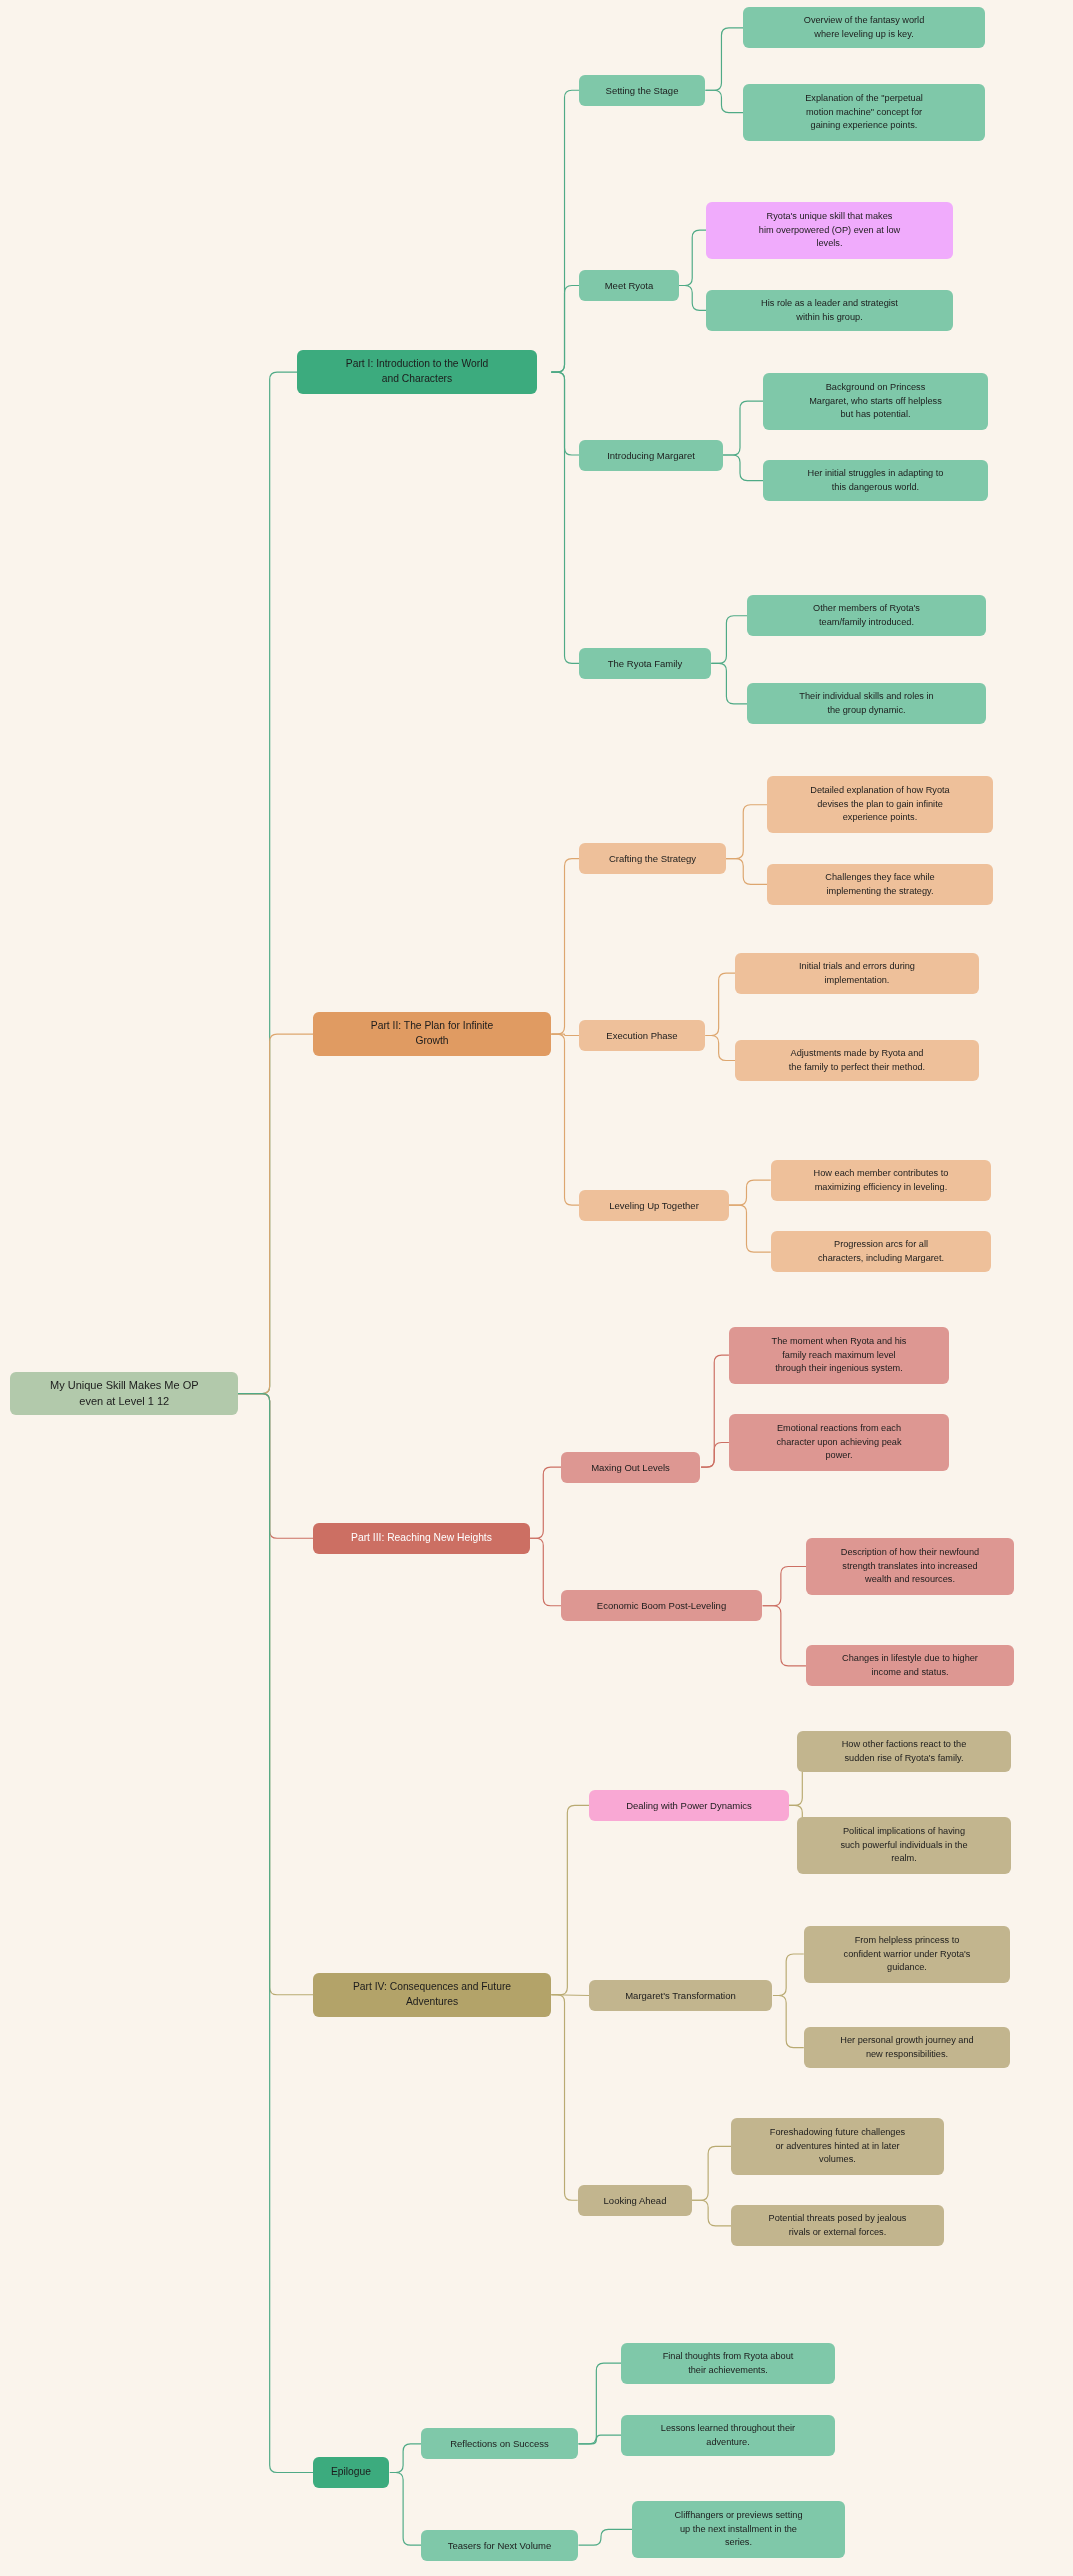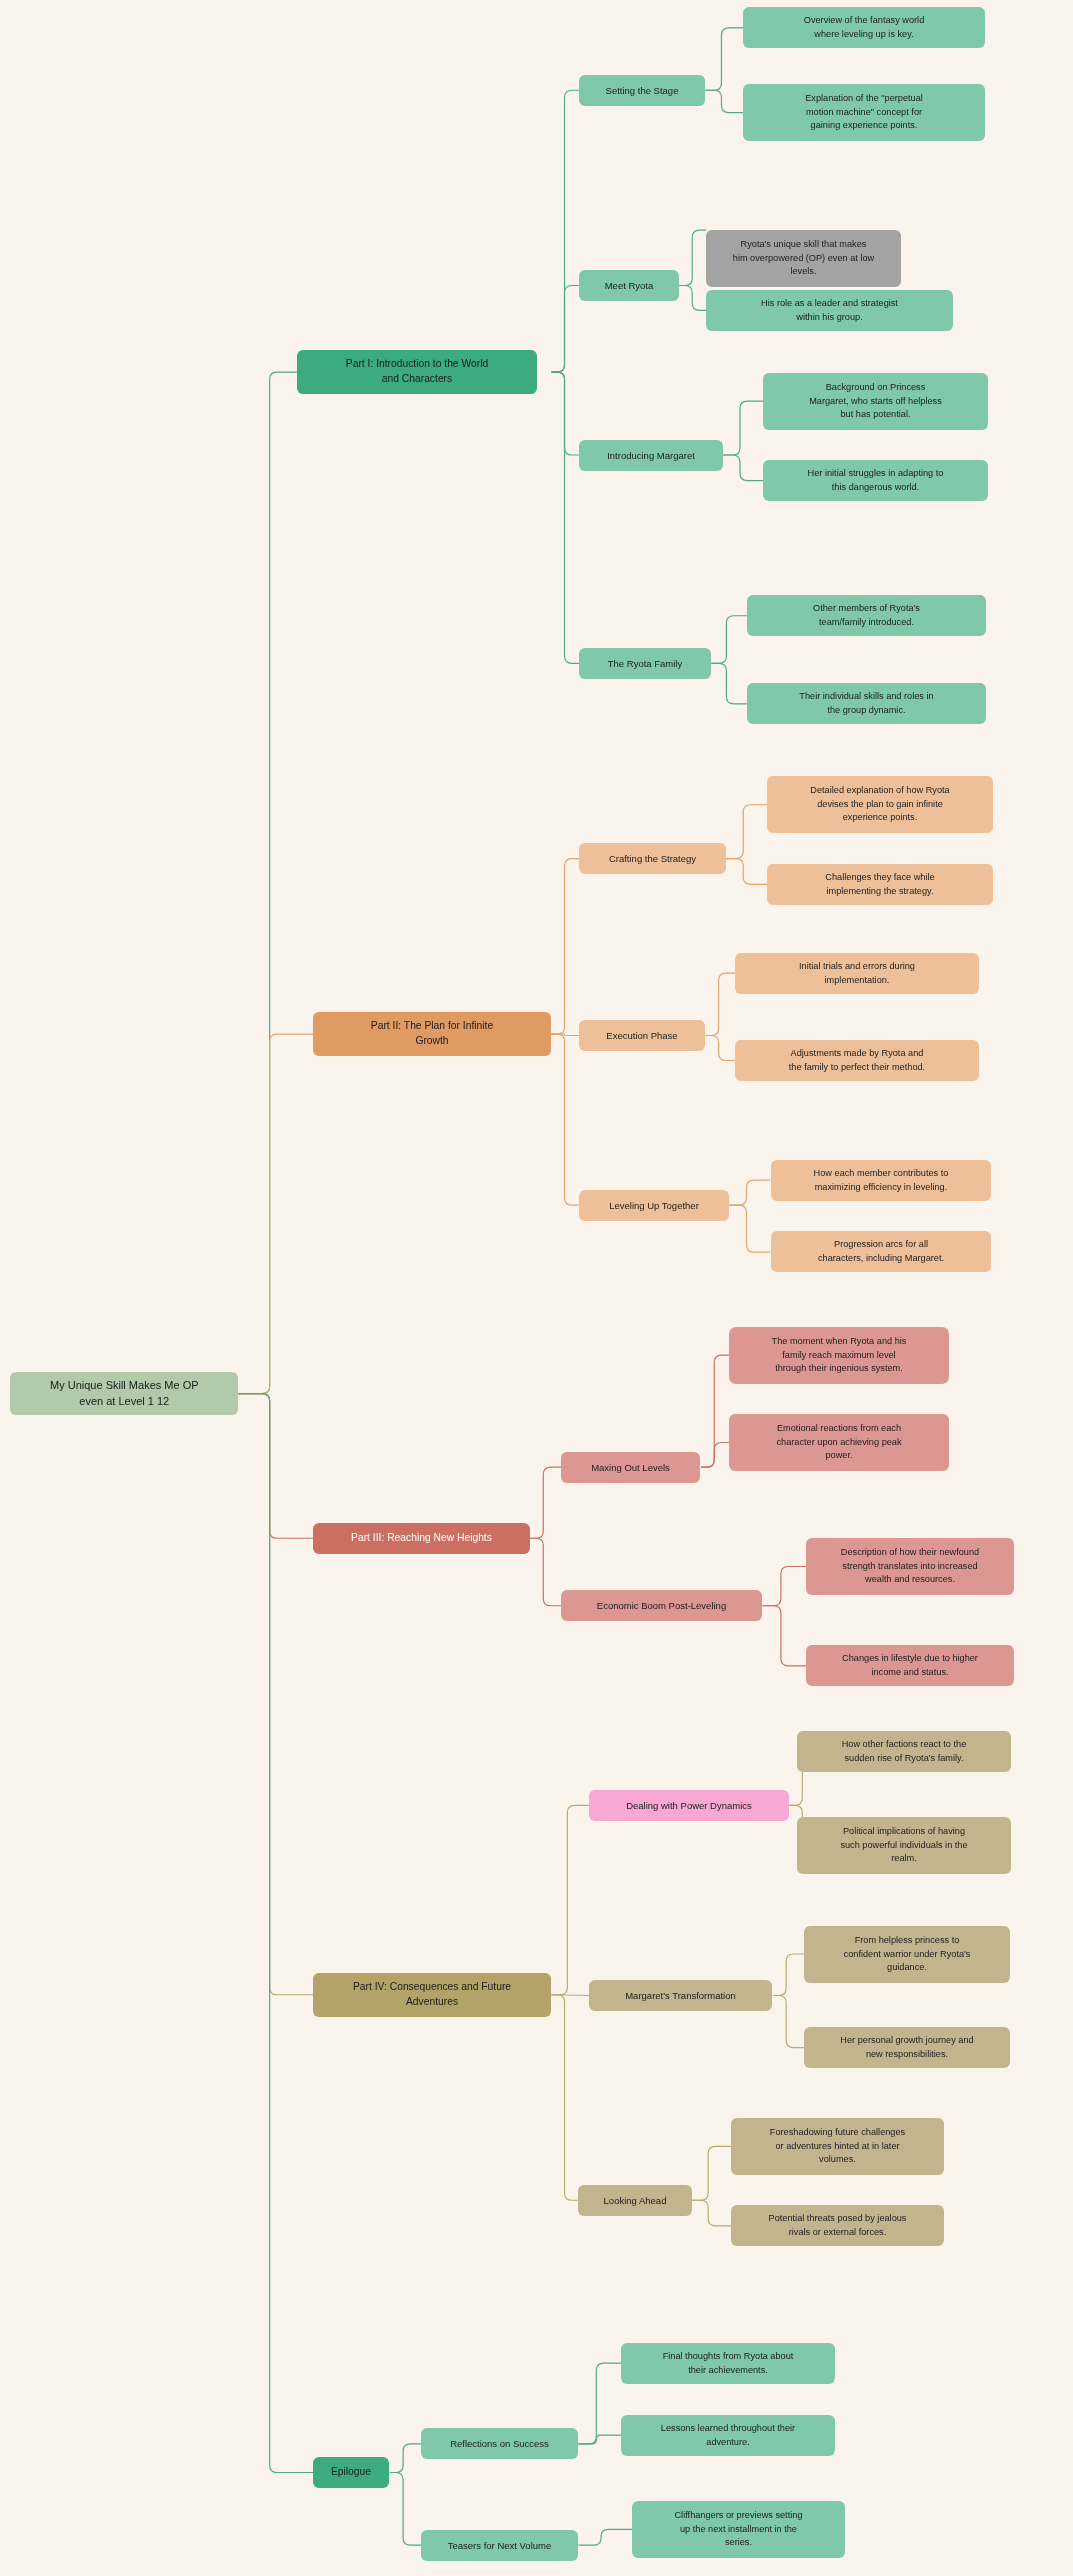--- a/index.html
+++ b/index.html
@@ -86,21 +86,21 @@
 even at Level 1 12</div>
     <div class="node branch" style="left: 297px; top: 350px; width: 240px; min-height: 44px; height: 44px; background: rgb(60, 171, 126); color: rgb(28, 28, 28);">Part I: Introduction to the World
 and Characters</div>
     <div class="node sub" style="left: 579px; top: 75px; width: 126px; min-height: 31px; height: 31px; background: rgb(127, 200, 169);">Setting the Stage</div>
     <div class="node leaf" style="left: 743px; top: 7.3px; width: 242px; min-height: 41px; height: 41px; background: rgb(127, 200, 169);">Overview of the fantasy world
 where leveling up is key.</div>
     <div class="node leaf" style="left: 743px; top: 84px; width: 242px; min-height: 57px; height: 57px; background: rgb(127, 200, 169);">Explanation of the "perpetual
 motion machine" concept for
 gaining experience points.</div>
     <div class="node sub" style="left: 579px; top: 270px; width: 100px; min-height: 31px; height: 31px; background: rgb(127, 200, 169);">Meet Ryota</div>
-    <div class="node leaf" style="left: 706px; top: 202px; width: 195px; min-height: 57px; height: 57px; background: #a3a3a3; margin-top: 28px;">Ryota's unique skill that makes
+    <div class="node leaf" style="left: 706px; top: 202px; width: 247px; min-height: 57px; height: 57px; background: #f0abfc;">Ryota's unique skill that makes
 him overpowered (OP) even at low
 levels.</div>
     <div class="node leaf" style="left: 706px; top: 290px; width: 247px; min-height: 41px; height: 41px; background: rgb(127, 200, 169);">His role as a leader and strategist
 within his group.</div>
     <div class="node sub" style="left: 579px; top: 440px; width: 144px; min-height: 31px; height: 28px; background: rgb(127, 200, 169);">Introducing Margaret</div>
     <div class="node leaf" style="left: 763px; top: 373px; width: 225px; min-height: 57px; height: 57px; background: rgb(127, 200, 169);">Background on Princess
 Margaret, who starts off helpless
 but has potential.</div>
     <div class="node leaf" style="left: 763px; top: 460px; width: 225px; min-height: 41px; height: 41px; background: rgb(127, 200, 169);">Her initial struggles in adapting to
 this dangerous world.</div>
@@ -122,21 +122,21 @@
 implementation.</div>
     <div class="node leaf" style="left: 735px; top: 1040px; width: 244px; min-height: 41px; height: 41px; background: rgb(238, 192, 154);">Adjustments made by Ryota and
 the family to perfect their method.</div>
     <div class="node sub" style="left: 579px; top: 1190px; width: 150px; min-height: 31px; height: 31px; background: rgb(238, 192, 154);">Leveling Up Together</div>
     <div class="node leaf" style="left: 771px; top: 1160px; width: 220px; min-height: 41px; height: 41px; background: rgb(238, 192, 154); text-align: center;">How each member contributes to
 maximizing efficiency in leveling.</div>
     <div class="node leaf" style="left: 771px; top: 1231px; width: 220px; min-height: 41px; height: 41px; background: rgb(238, 192, 154);">Progression arcs for all
 characters, including Margaret.</div>
     <div class="node branch" style="left: 313px; top: 1523px; width: 217px; min-height: 31px; height: 31px; background: rgb(204, 111, 99); color: rgb(255, 255, 255);">Part III: Reaching New Heights</div>
     <div class="node sub" style="left: 561px; top: 1452px; width: 139px; min-height: 31px; height: 31px; background: rgb(221, 151, 146);">Maxing Out Levels</div>
-    <div class="node leaf" style="left: 729px; top: 1327px; width: 220px; min-height: 57px; height: 57px; background: rgb(221, 151, 146); border-radius: 7px;">The moment when Ryota and his
+    <div class="node leaf" style="left: 729px; top: 1327px; width: 220px; min-height: 57px; height: 57px; background: rgb(221, 151, 146);">The moment when Ryota and his
 family reach maximum level
 through their ingenious system.</div>
     <div class="node leaf" style="left: 729px; top: 1414px; width: 220px; min-height: 57px; height: 57px; background: rgb(221, 151, 146);">Emotional reactions from each
 character upon achieving peak
 power.</div>
     <div class="node sub" style="left: 561px; top: 1590px; width: 201px; min-height: 31px; height: 31px; background: rgb(221, 151, 146);">Economic Boom Post-Leveling</div>
     <div class="node leaf" style="left: 806px; top: 1538px; width: 208px; min-height: 57px; height: 57px; background: rgb(221, 151, 146);">Description of how their newfound
 strength translates into increased
 wealth and resources.</div>
     <div class="node leaf" style="left: 806px; top: 1645px; width: 208px; min-height: 41px; height: 41px; background: rgb(221, 151, 146);">Changes in lifestyle due to higher

